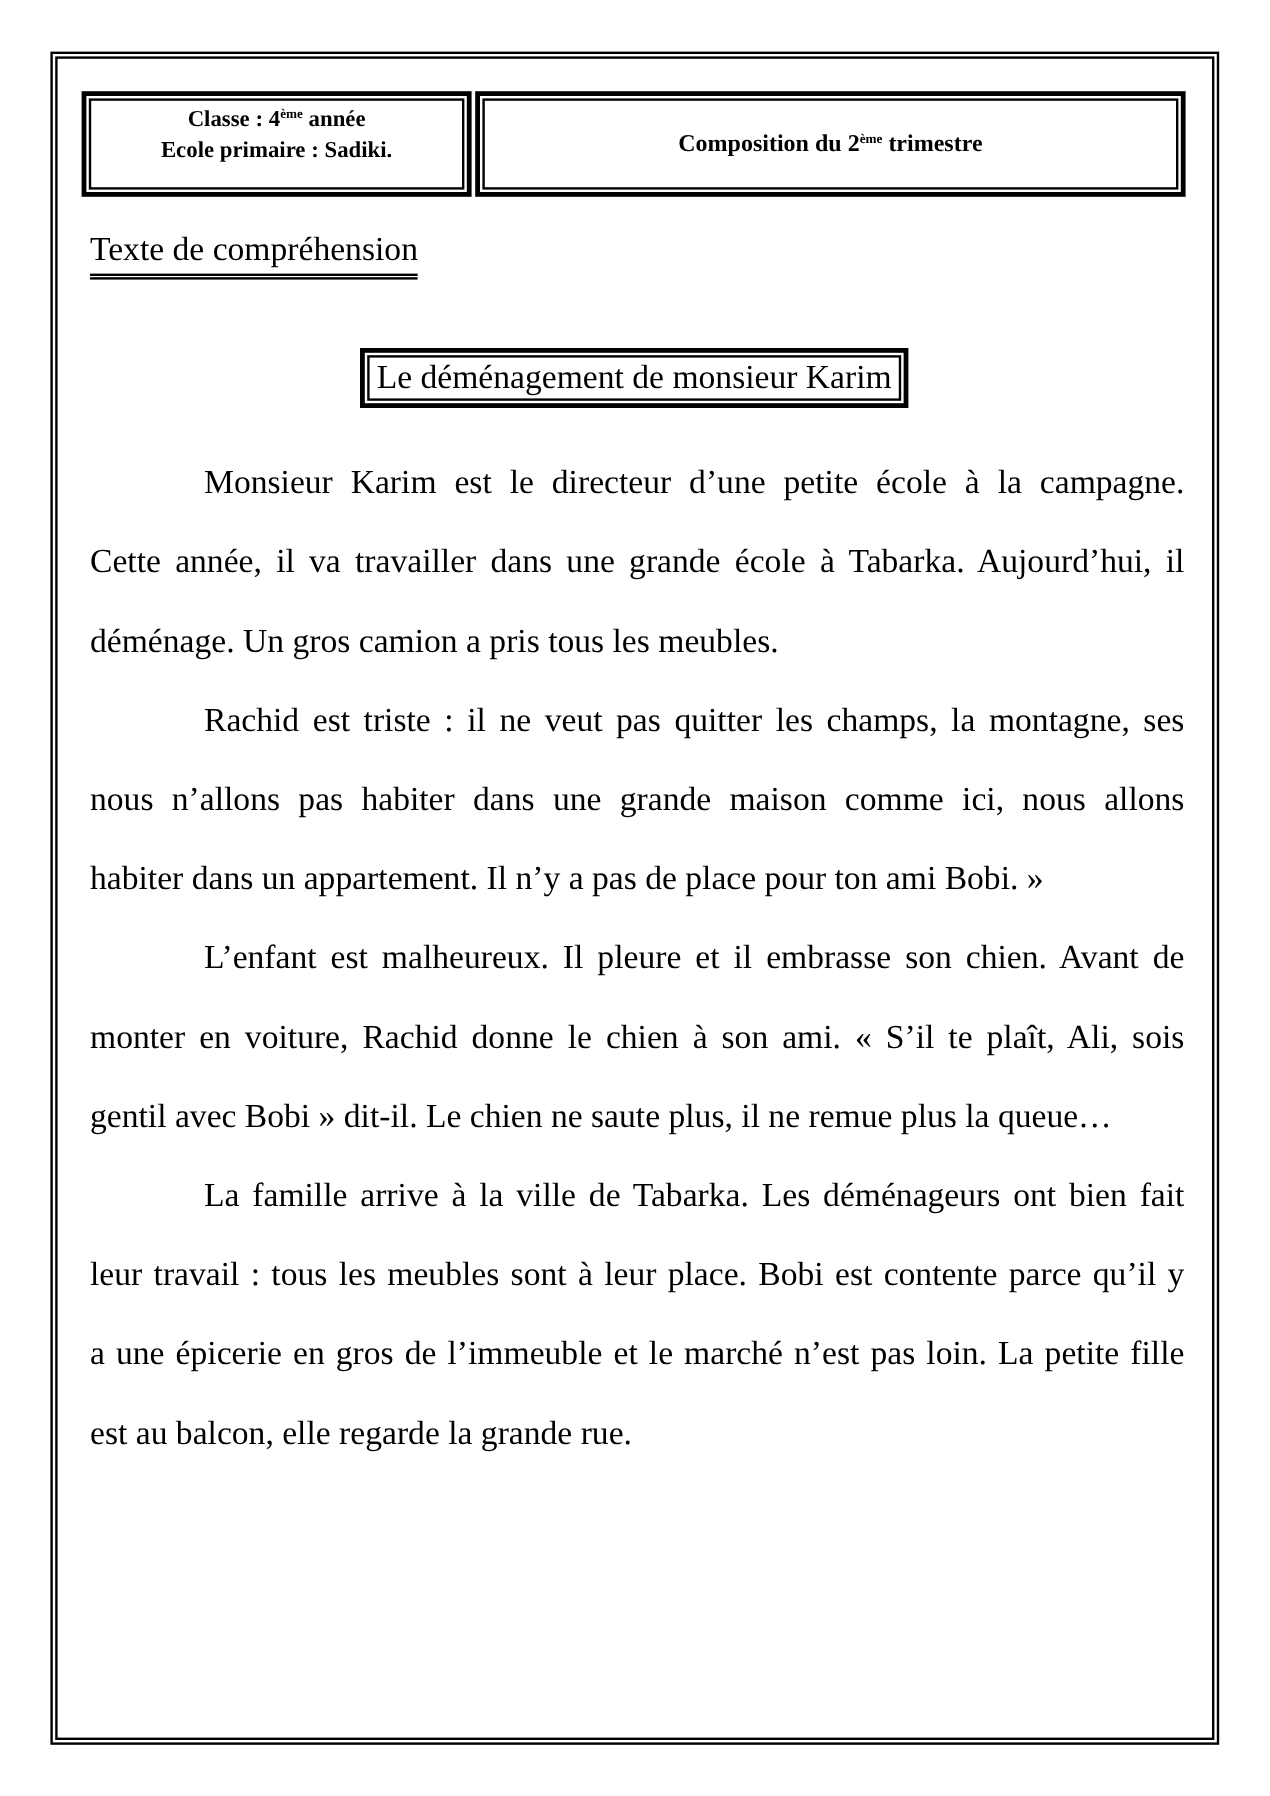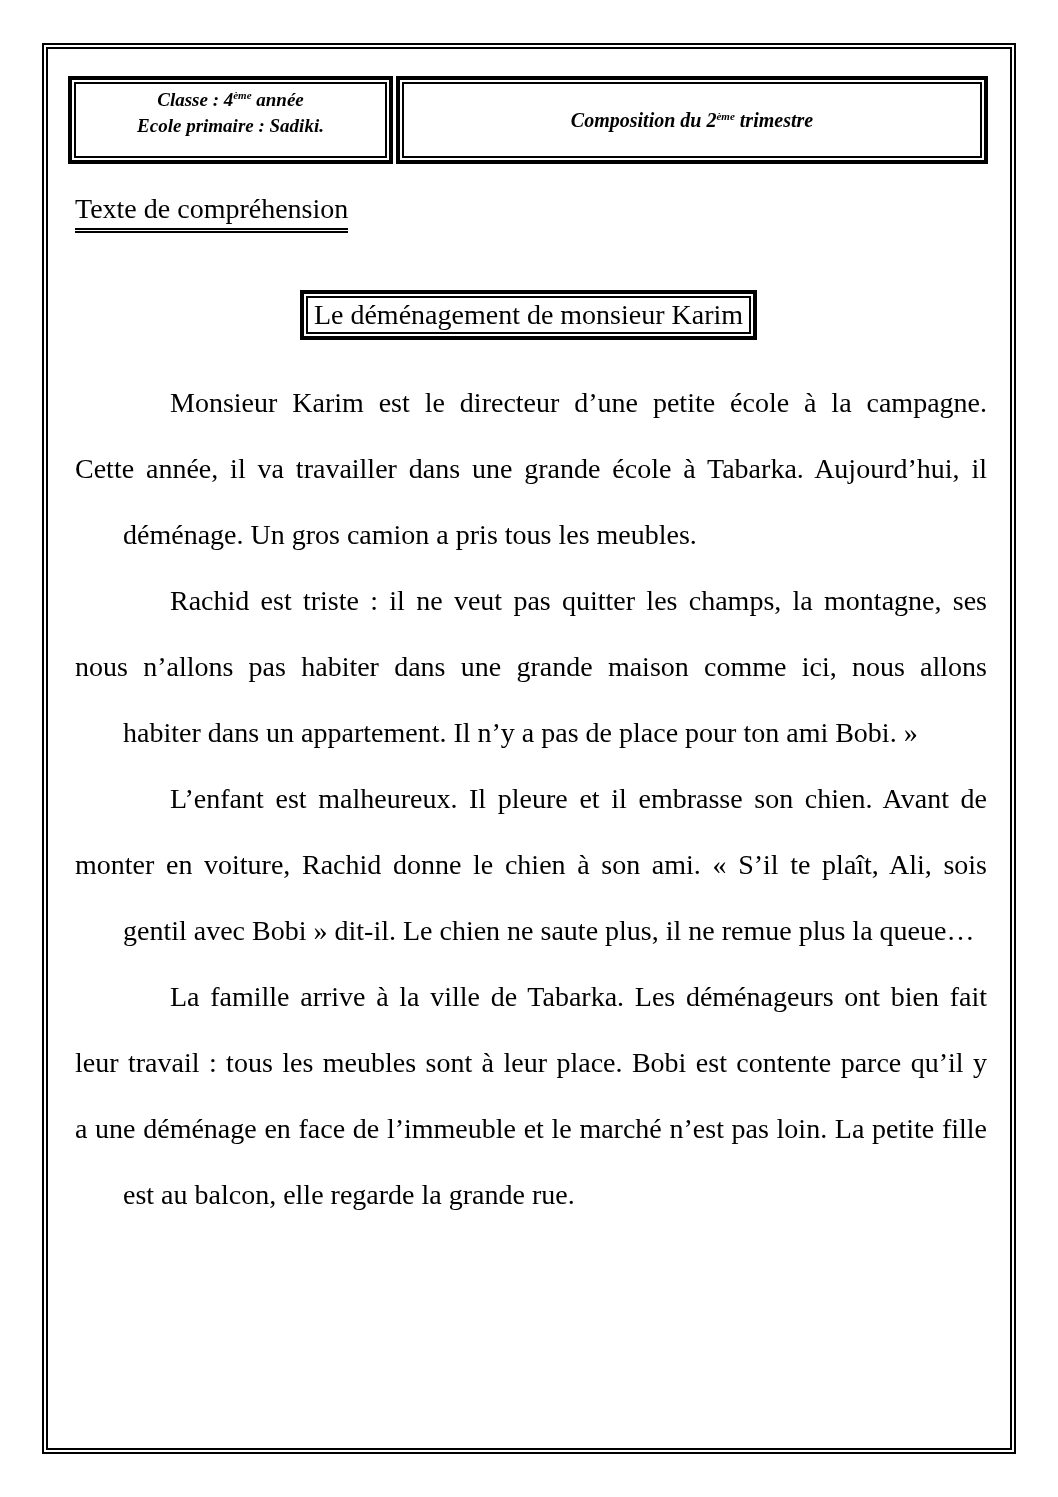--- a/index.html
+++ b/index.html
@@ -31,21 +31,20 @@
     width: 920px; height: 88px;
     display: flex;
     gap: 3px;
   }
   .hcell {
     box-sizing: border-box;
     border: 4px solid #000000;
     padding: 2px;
     height: 100%;
     background: #ffffff;
-    font-style: italic;
   }
   .hcell-left  { width: 325px; }
   .hcell-right { flex: 1; }
   .hcell-inner {
     box-sizing: border-box;
     border: 2px solid #000000;
     width: 100%; height: 100%;
     display: flex;
     flex-direction: column;
     align-items: center;
@@ -105,21 +104,21 @@
     font-size: 28px;
   }
   .line {
     height: 66px;
     line-height: 66px;
     text-align: justify;
     text-align-last: justify;
     overflow: hidden;
   }
   .line.first { text-indent: 95px; }
-  .line.last  { text-align-last: left; margin-left: 48px; }
+  .line.last  { text-align-last: left; }
 </style>
 </head>
 <body>
 
 <div class="canvas">
 
   <div class="page-frame"></div>
 
   <div class="header-table">
     <div class="hcell hcell-left">
@@ -155,18 +154,18 @@
         <div class="line last">habiter dans un appartement. Il n’y a pas de place pour ton ami Bobi. »</div>
       </div>
       <div>
         <div class="line first">L’enfant est malheureux. Il pleure et il embrasse son chien. Avant de</div>
         <div class="line">monter en voiture, Rachid donne le chien à son ami. « S’il te plaît, Ali, sois</div>
         <div class="line last">gentil avec Bobi » dit-il. Le chien ne saute plus, il ne remue plus la queue…</div>
       </div>
       <div>
         <div class="line first">La famille arrive à la ville de Tabarka. Les déménageurs ont bien fait</div>
         <div class="line">leur travail : tous les meubles sont à leur place. Bobi est contente parce qu’il y</div>
-        <div class="line">a une déménage en face de l’immeuble et le marché n’est pas loin. La petite fille</div>
+        <div class="line">a une épicerie en gros de l’immeuble et le marché n’est pas loin. La petite fille</div>
         <div class="line last">est au balcon, elle regarde la grande rue.</div>
       </div>
     </div>
 
 </div>
 
 </body></html>

